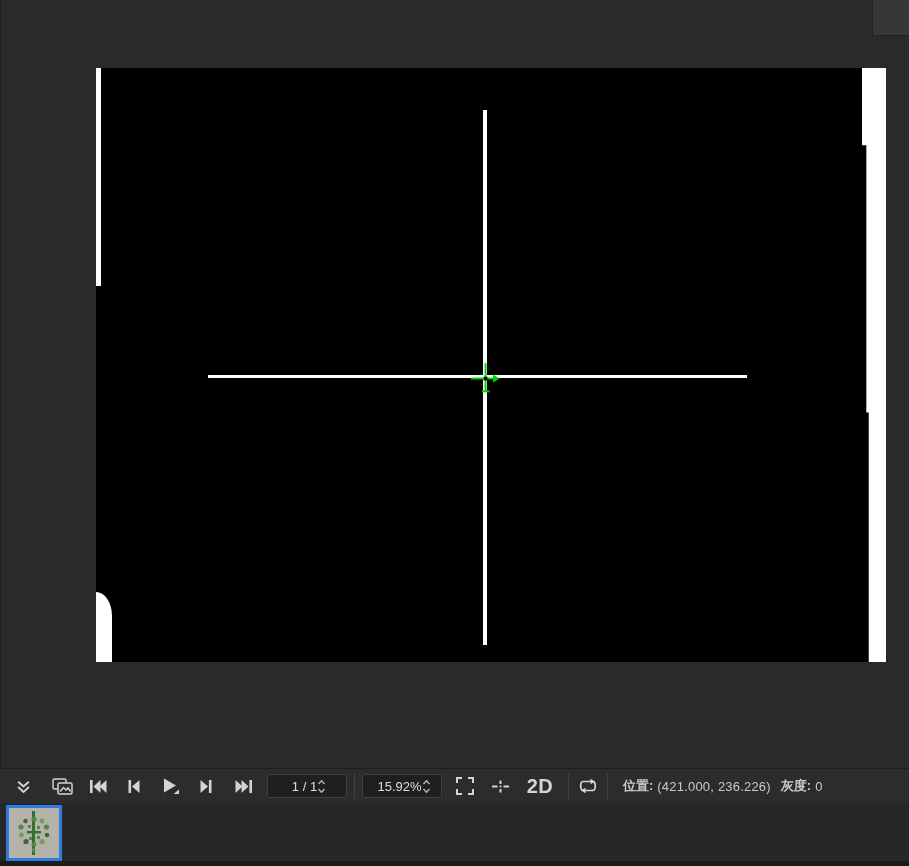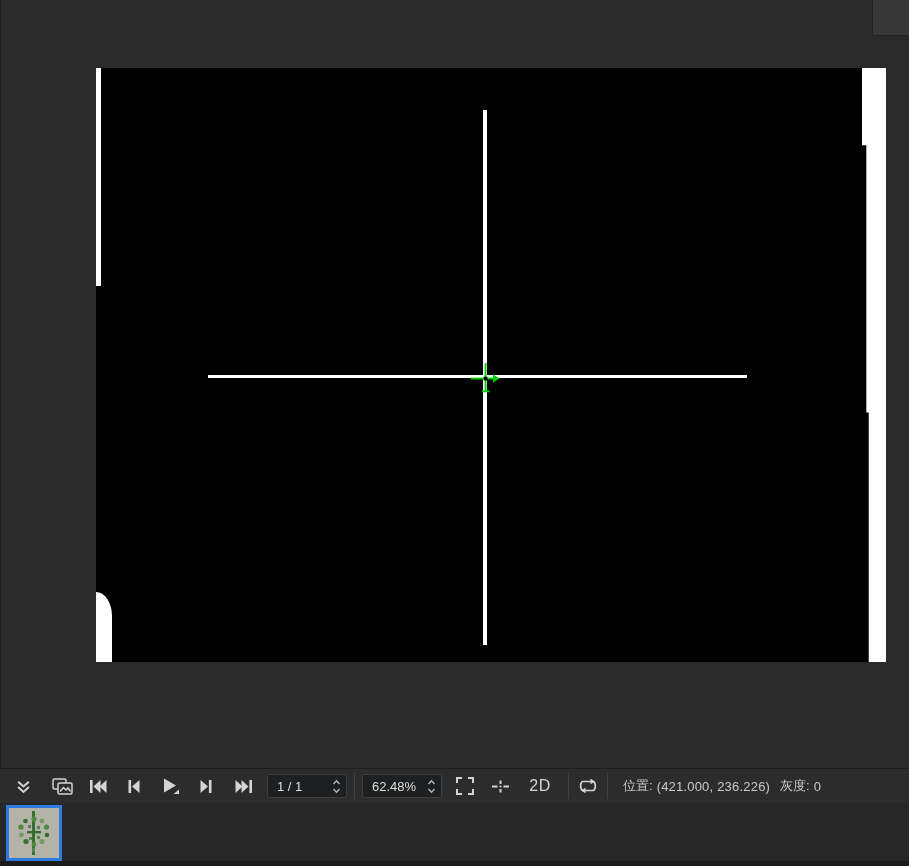--- a/index.html
+++ b/index.html
@@ -29,30 +29,30 @@
   
   .toolbar{position:absolute; left:0; top:768px; width:909px; height:35px; background:var(--toolbarBg);
     border-top:1px solid var(--borderDark); display:flex; align-items:center; padding-left:13px;}
   .tbtn{display:flex; align-items:center; justify-content:center; color:var(--icon); background:none; border:none; cursor:pointer;}
   .tbtn svg{display:block;}
   .b-collapse{width:20px; margin-right:18px;}
   .b-photos{width:22px; margin-right:14px;}
   .b-skipfirst,.b-prev,.b-play,.b-next{width:22px; margin-right:14px;}
   .b-skiplast{width:24px; margin-right:12px;}
   .spinner{width:80px; height:24px; background:var(--inputBg); border:1px solid var(--inputBorder); border-radius:2px;
-    display:flex; align-items:center; justify-content:space-between; padding:0 5px 0 9px;
+    display:flex; align-items:center; justify-content:center; padding:0 5px 0 9px;
     font-size:13px; color:#dedede; cursor:text;}
   .spin-chev{color:#b5b5b5;}
   .sep{width:1px; height:26px; background:#414141; margin:0 7px; flex:none;}
   .b-fullscreen{width:22px; margin-left:12px; margin-right:13px;}
   .b-center{width:22px; margin-right:14px;}
-  .b-2d{font-size:16px; font-weight:400; color:var(--icon); letter-spacing:.5px; width:30px; margin-right:6px;}
+  .b-2d{font-size:20px; font-weight:700; color:var(--icon); letter-spacing:.5px; width:30px; margin-right:6px;}
   .b-loop{width:24px;}
   .status{display:flex; align-items:center; font-size:13px; color:var(--text); margin-left:8px; white-space:nowrap;}
-  .status .lbl{margin-right:4px;}
+  .status .lbl{margin-right:4px;font-weight:bold;}
   .status .val{margin-right:10px; letter-spacing:.2px;}
   .status .val:last-child{margin-right:0;}
 
   
   .filmstrip{position:absolute; left:0; top:803px; width:909px; height:58px; background:var(--stripBg);}
   .bottom-bar{position:absolute; left:0; top:861px; width:909px; height:5px; background:var(--bottomBar);}
   .thumb{position:absolute; left:6px; top:2px; width:56px; height:56px; border:3px solid var(--accentBlue);
     background:var(--thumbBg); cursor:pointer;}
   .thumb svg{display:block;}
 </style>
@@ -126,21 +126,21 @@
     </button>
     <div class="spinner">
       <span>1 / 1</span>
       <svg class="spin-chev" width="9" height="17" viewBox="0 0 9 17" fill="none" stroke="currentColor" stroke-width="1.4">
         <path d="M1.5 6 L4.5 2.8 L7.5 6"></path>
           <path d="M1.5 11 L4.5 14.2 L7.5 11"></path>
       </svg>
     </div>
     <div class="sep"></div>
     <div class="spinner">
-      <span>62.48%</span>
+      <span>15.92%</span>
       <svg class="spin-chev" width="9" height="17" viewBox="0 0 9 17" fill="none" stroke="currentColor" stroke-width="1.4">
         <path d="M1.5 6 L4.5 2.8 L7.5 6"></path>
           <path d="M1.5 11 L4.5 14.2 L7.5 11"></path>
       </svg>
     </div>
     <button class="tbtn b-fullscreen">
       <svg width="18" height="18" viewBox="0 0 18 18" fill="none" stroke="currentColor" stroke-width="2">
         <path d="M1 6 V1 H6"></path>
           <path d="M12 1 H17 V6"></path>
           <path d="M17 12 V17 H12"></path>

